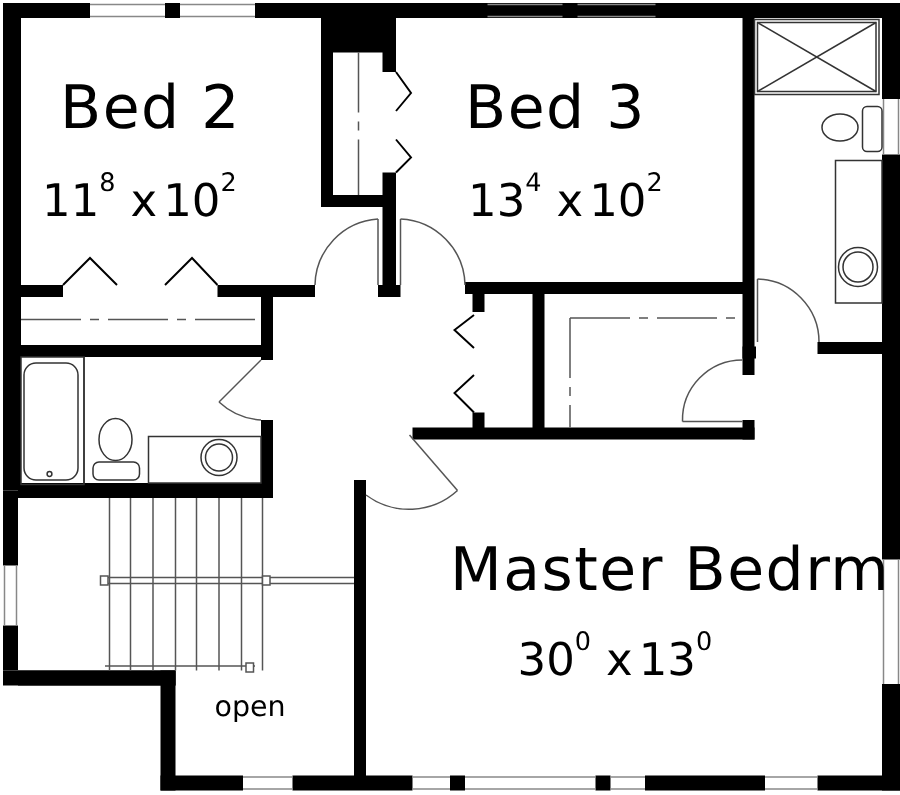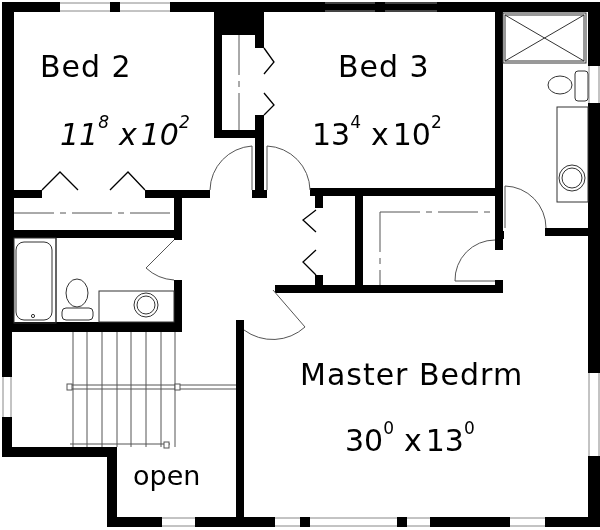--- a/index.html
+++ b/index.html
@@ -1,23 +1,23 @@
 <!DOCTYPE html>
 <html><head>
 <meta charset="utf-8">
 <style>
   html, body { margin:0; padding:0; background:#ffffff; }
   body { width:600px; height:530px; overflow:hidden; position:relative; }
   #plan { position:absolute; left:0; top:0; width:600px; height:530px; }
   .lbl { position:absolute; font-family:"DejaVu Sans", sans-serif; color:#000; white-space:nowrap; line-height:1; }
-  .room-name { font-size:30px; letter-spacing:1px; }
+  .room-name { font-size:40px; letter-spacing:1px; }
   .dim { font-size:30px; }
   .dim sup { font-size:17px; position:relative; top:-6px; vertical-align:top; }
   .dim .x { margin:0 4px 0 10px; }
-  .small-name { font-size:27px; }
+  .small-name { font-size:19px;margin-left:10px; }
 </style>
 </head>
 <body>
 
 <svg id="plan" viewBox="0 0 600 530" xmlns="http://www.w3.org/2000/svg">
   <rect x="0" y="0" width="600" height="530" fill="#ffffff"></rect>
 
   <g fill="#000">
 
     <rect x="2" y="2" width="58" height="10"></rect>
@@ -184,25 +184,25 @@
     <line x1="70" y1="444" x2="170" y2="444"></line>
     <line x1="70" y1="385" x2="236" y2="385"></line>
     <line x1="70" y1="389" x2="236" y2="389"></line>
     <rect x="67" y="384" width="5" height="6" fill="#fff"></rect>
     <rect x="175" y="384" width="5" height="6" fill="#fff"></rect>
     <rect x="164" y="442" width="5" height="6" fill="#fff"></rect>
   </g>
 </svg>
 
 <div class="lbl room-name" style="left:40px;top:52px;">Bed 2</div>
-<div class="lbl dim" style="left:60px;top:120px;font-style:italic;">
+<div class="lbl dim" style="left:28px;top:120px;">
   <span>11</span><sup>8</sup><span class="x">x</span><span>10</span><sup>2</sup>
 </div>
 
-<div class="lbl room-name" style="left:310px;top:52px;margin-left:28px;">Bed 3</div>
+<div class="lbl room-name" style="left:310px;top:52px;">Bed 3</div>
 <div class="lbl dim" style="left:312px;top:120px;">
   <span>13</span><sup>4</sup><span class="x">x</span><span>10</span><sup>2</sup>
 </div>
 
 <div class="lbl room-name" style="left:260px;top:360px;margin-left:40px;">Master Bedrm</div>
 <div class="lbl dim" style="left:345px;top:426px;">
   <span>30</span><sup>0</sup><span class="x">x</span><span>13</span><sup>0</sup>
 </div>
 
 <div class="lbl small-name" style="left:133px;top:462px;">open</div>

